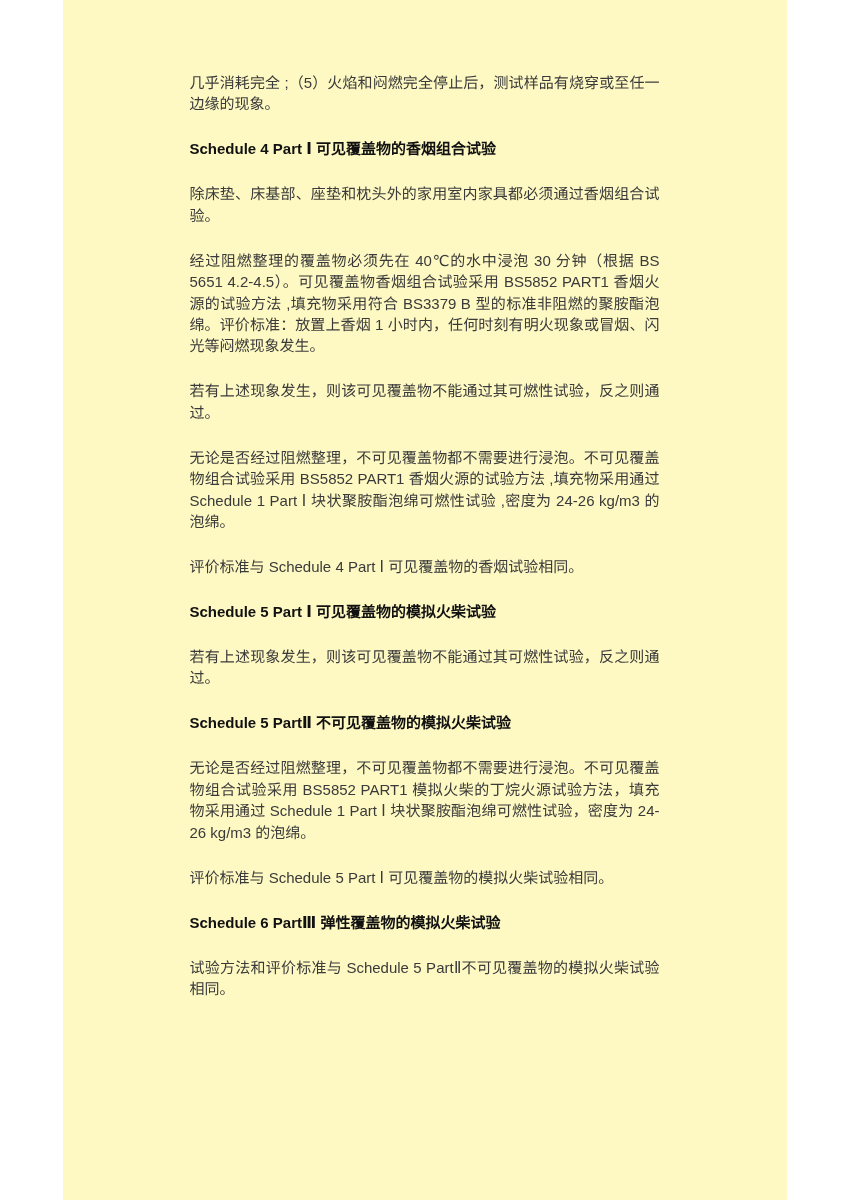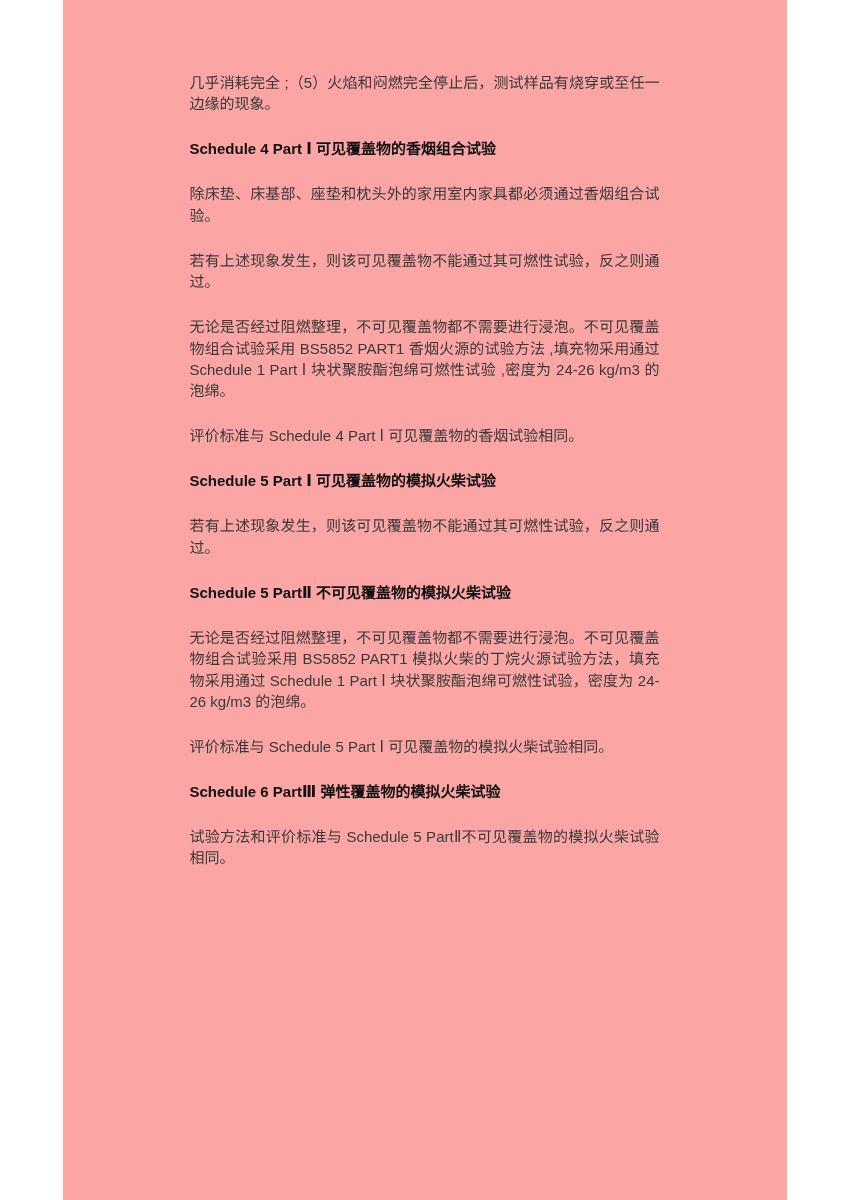--- a/index.html
+++ b/index.html
@@ -5,21 +5,21 @@
   html, body {
     margin: 0;
     padding: 0;
     background: #ffffff;
   }
   .page {
     position: relative;
     width: 724px;
     height: 1200px;
     margin: 0 auto;
-    background: #fca5a5;
+    background: #fef9c3;
     box-sizing: border-box;
     padding: 72px 127px 16px 127px;
     overflow: hidden;
     font-family: "Liberation Sans", "DejaVu Sans", sans-serif;
   }
   .doc-block {
     margin: 0 0 23.6px 0;
     font-size: 15px;
     line-height: 21.4px;
     text-align: justify;
@@ -38,20 +38,21 @@
   }
 </style>
 </head>
 <body>
 
 <div class="page">
   <div id="doc-content">
       <p class="doc-block">几乎消耗完全 ;（5）火焰和闷燃完全停止后，测试样品有烧穿或至任一边缘的现象。</p>
       <h2 class="doc-block">Schedule 4 Part Ⅰ 可见覆盖物的香烟组合试验</h2>
       <p class="doc-block">除床垫、床基部、座垫和枕头外的家用室内家具都必须通过香烟组合试验。</p>
+      <p class="doc-block">经过阻燃整理的覆盖物必须先在 40℃的水中浸泡 30 分钟（根据 BS 5651 4.2-4.5）。可见覆盖物香烟组合试验采用 BS5852 PART1 香烟火源的试验方法 ,填充物采用符合 BS3379 B 型的标准非阻燃的聚胺酯泡绵。评价标准：放置上香烟 1 小时内，任何时刻有明火现象或冒烟、闪光等闷燃现象发生。</p>
       <p class="doc-block">若有上述现象发生，则该可见覆盖物不能通过其可燃性试验，反之则通过。</p>
       <p class="doc-block">无论是否经过阻燃整理，不可见覆盖物都不需要进行浸泡。不可见覆盖物组合试验采用 BS5852 PART1 香烟火源的试验方法 ,填充物采用通过 Schedule 1 Part Ⅰ 块状聚胺酯泡绵可燃性试验 ,密度为 24-26 kg/m3 的泡绵。</p>
       <p class="doc-block">评价标准与 Schedule 4 Part Ⅰ 可见覆盖物的香烟试验相同。</p>
       <h2 class="doc-block">Schedule 5 Part Ⅰ 可见覆盖物的模拟火柴试验</h2>
       <p class="doc-block">若有上述现象发生，则该可见覆盖物不能通过其可燃性试验，反之则通过。</p>
       <h2 class="doc-block">Schedule 5 PartⅡ 不可见覆盖物的模拟火柴试验</h2>
       <p class="doc-block">无论是否经过阻燃整理，不可见覆盖物都不需要进行浸泡。不可见覆盖物组合试验采用 BS5852 PART1 模拟火柴的丁烷火源试验方法，填充物采用通过 Schedule 1 Part Ⅰ 块状聚胺酯泡绵可燃性试验，密度为 24-26 kg/m3 的泡绵。</p>
       <p class="doc-block">评价标准与 Schedule 5 Part Ⅰ 可见覆盖物的模拟火柴试验相同。</p>
       <h2 class="doc-block">Schedule 6 PartⅢ 弹性覆盖物的模拟火柴试验</h2>
       <p class="doc-block">试验方法和评价标准与 Schedule 5 PartⅡ不可见覆盖物的模拟火柴试验相同。</p>

